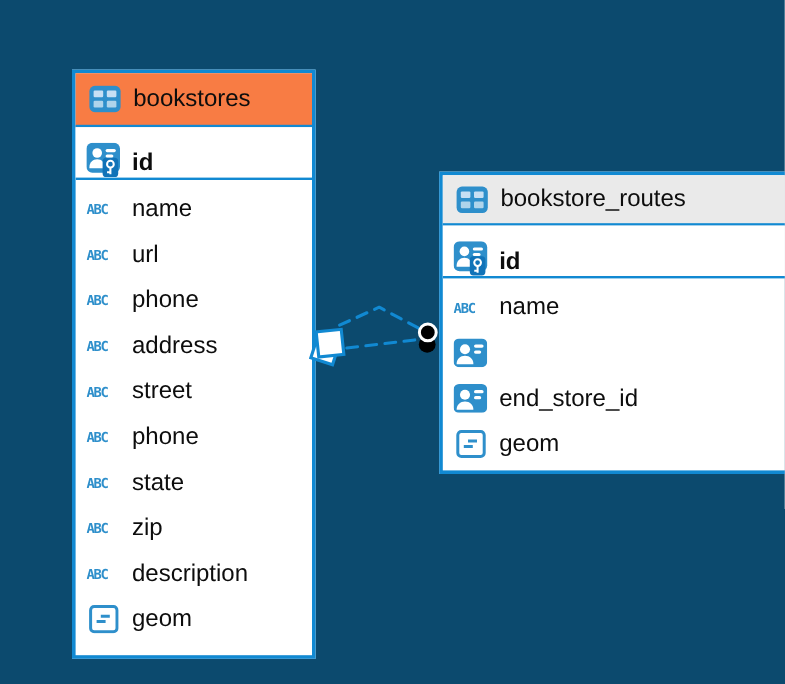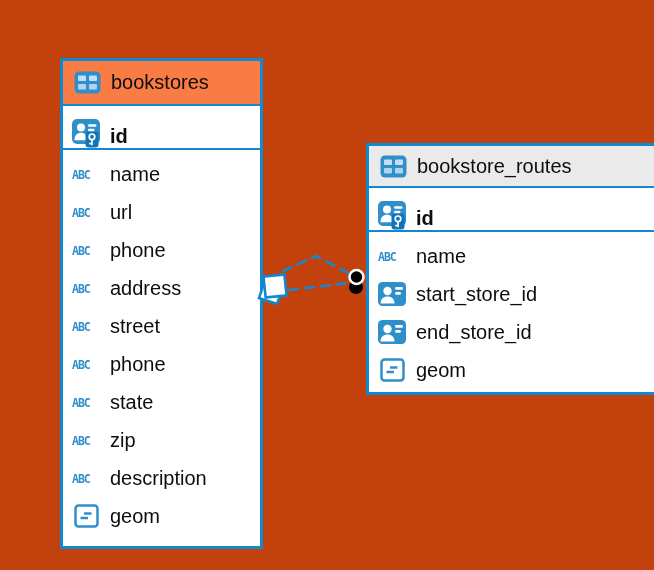--- a/index.html
+++ b/index.html
@@ -3,21 +3,21 @@
 <meta charset="utf-8">
 <style>
   * { margin:0; padding:0; box-sizing:border-box; }
   html,body { width:654px; height:570px; }
   body {
     font-family:"Liberation Sans", sans-serif;
     background:#ffffff;
     position:relative;
     overflow:hidden;
   }
-  .canvas { position:absolute; inset:0; background:#c2410c; }
+  .canvas { position:absolute; inset:0; background:#0c4a6e; }
 
   .erd-table {
     position:absolute;
     background:#ffffff;
     border:3px solid #1189D2;
   }
   #table-bookstores       { left:60px;  top:58px;  width:203px; height:491px; }
   #table-bookstore-routes { left:366px; top:143px; width:296px; height:252px; }
 
   .table-header {
@@ -231,21 +231,20 @@
         <div class="column-row">
           <span class="icon">
             <svg width="28" height="24" viewBox="0 0 28 24">
               <rect width="28" height="24" rx="4.5" fill="#2E8FCB"></rect>
               <circle cx="9.5" cy="9" r="4.2" fill="#fff"></circle>
               <path d="M2.5 21.5c0-4.4 3.1-7 7-7s7 2.6 7 7z" fill="#fff"></path>
               <rect x="17" y="5" width="8" height="2.8" rx="1.4" fill="#fff"></rect>
               <rect x="17" y="10" width="6" height="2.8" rx="1.4" fill="#fff"></rect>
             </svg>
           </span>
-          <span class="row-label">start_store_id</span>
         </div>
 
         <div class="column-row">
           <span class="icon">
             <svg width="28" height="24" viewBox="0 0 28 24">
               <rect width="28" height="24" rx="4.5" fill="#2E8FCB"></rect>
               <circle cx="9.5" cy="9" r="4.2" fill="#fff"></circle>
               <path d="M2.5 21.5c0-4.4 3.1-7 7-7s7 2.6 7 7z" fill="#fff"></path>
               <rect x="17" y="5" width="8" height="2.8" rx="1.4" fill="#fff"></rect>
               <rect x="17" y="10" width="6" height="2.8" rx="1.4" fill="#fff"></rect>

